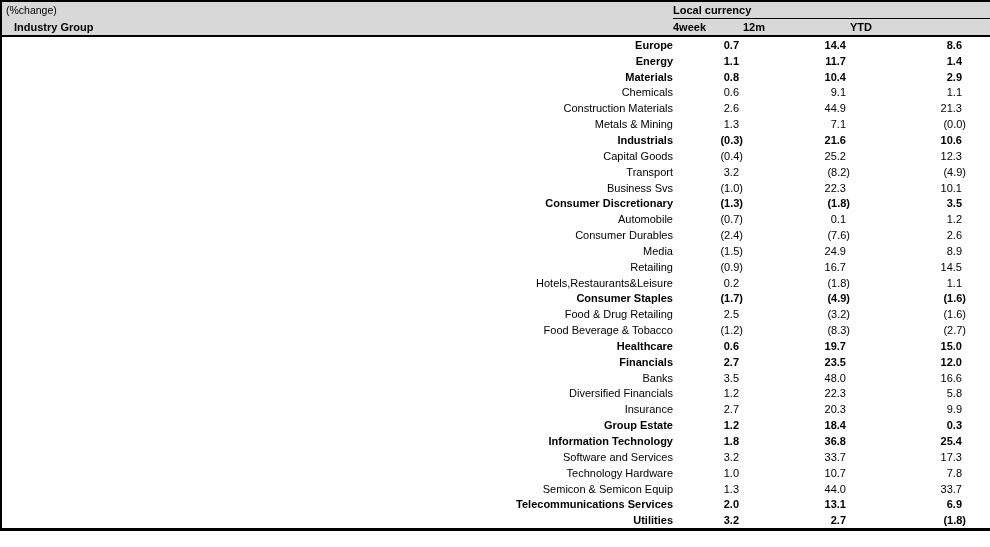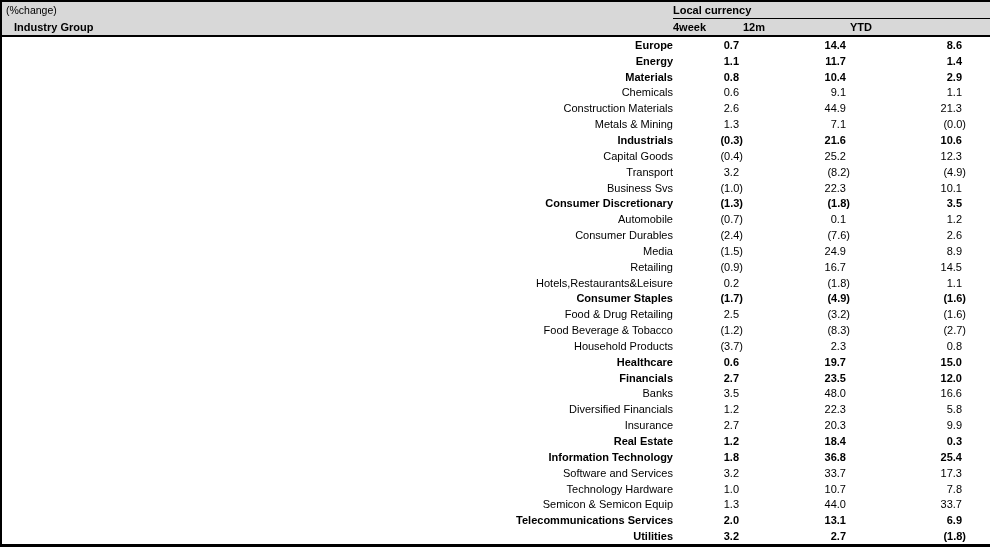--- a/index.html
+++ b/index.html
@@ -216,27 +216,20 @@
     <td class="num">(1.6)</td>
     <td></td>
   </tr>
       <tr>
     <td class="label sub">Food Beverage &amp; Tobacco</td>
     <td class="num">(1.2)</td>
     <td class="num">(8.3)</td>
     <td class="num">(2.7)</td>
     <td></td>
   </tr>
-      <tr>
-    <td class="label sub">Household Products</td>
-    <td class="num">(3.7)</td>
-    <td class="num pp">2.3</td>
-    <td class="num pp">0.8</td>
-    <td></td>
-  </tr>
       <tr class="bold">
     <td class="label">Healthcare</td>
     <td class="num pp">0.6</td>
     <td class="num pp">19.7</td>
     <td class="num pp">15.0</td>
     <td></td>
   </tr>
       <tr class="bold">
     <td class="label">Financials</td>
     <td class="num pp">2.7</td>
@@ -259,21 +252,21 @@
     <td></td>
   </tr>
       <tr>
     <td class="label sub">Insurance</td>
     <td class="num pp">2.7</td>
     <td class="num pp">20.3</td>
     <td class="num pp">9.9</td>
     <td></td>
   </tr>
       <tr class="bold">
-    <td class="label">Real Estate</td>
+    <td class="label">Group Estate</td>
     <td class="num pp">1.2</td>
     <td class="num pp">18.4</td>
     <td class="num pp">0.3</td>
     <td></td>
   </tr>
       <tr class="bold">
     <td class="label">Information Technology</td>
     <td class="num pp">1.8</td>
     <td class="num pp">36.8</td>
     <td class="num pp">25.4</td>

